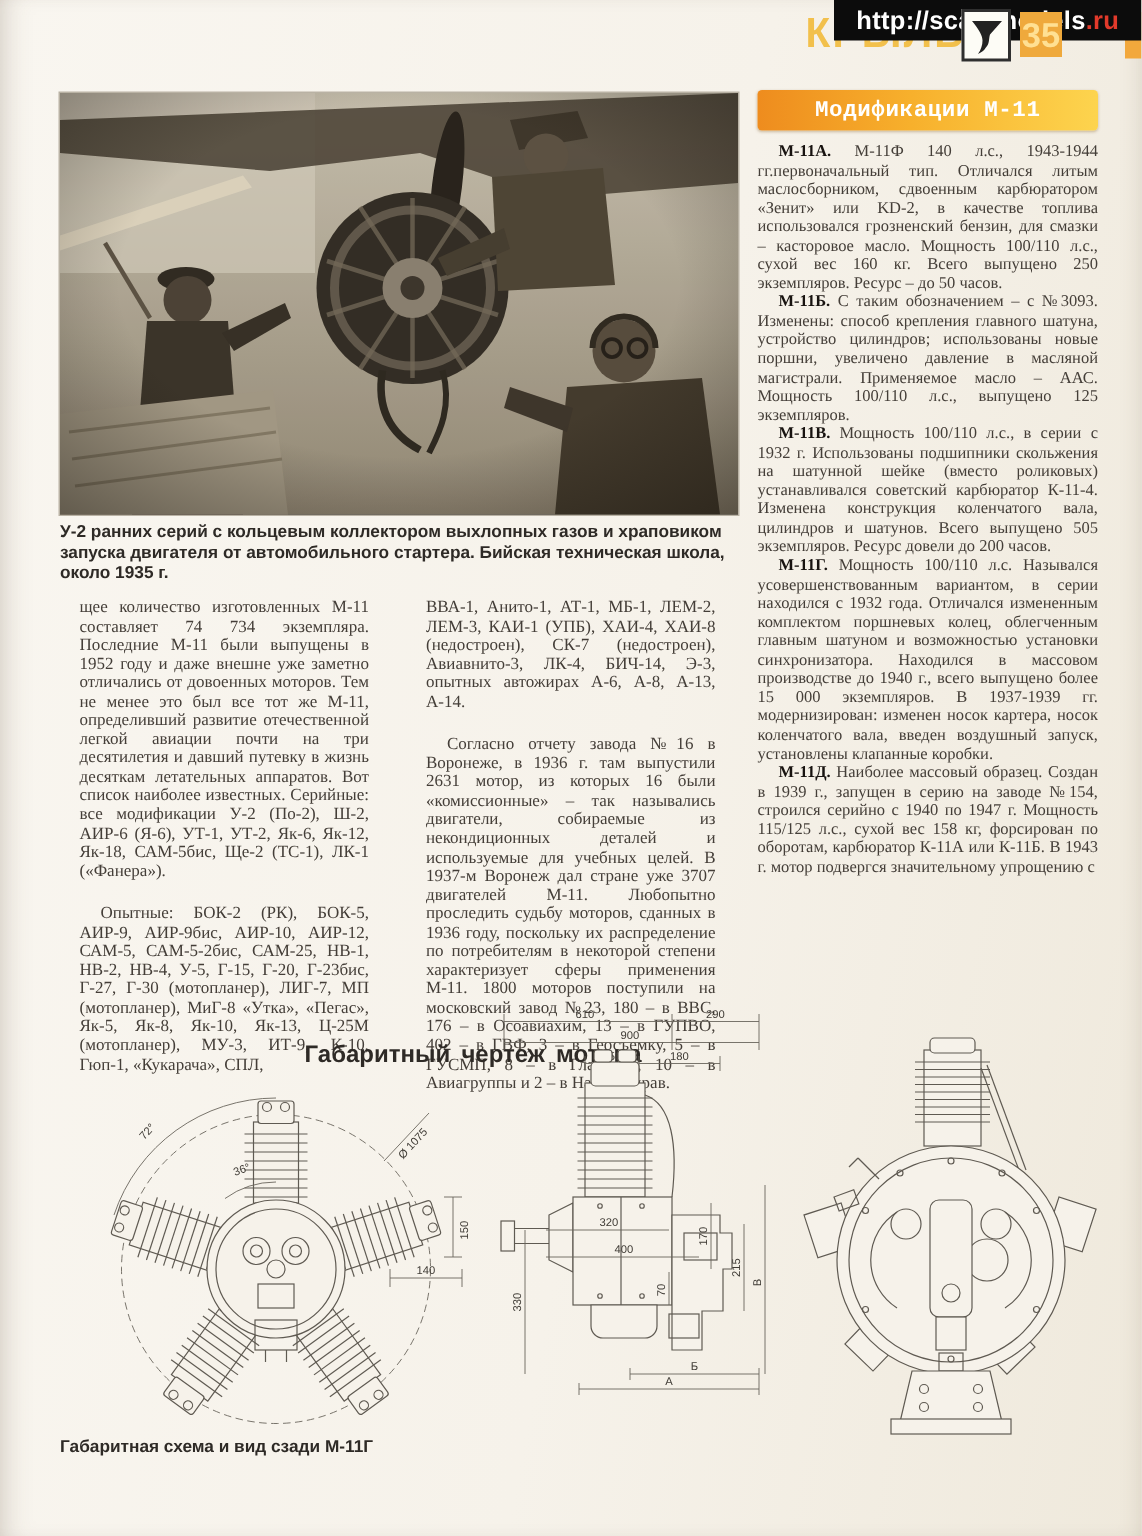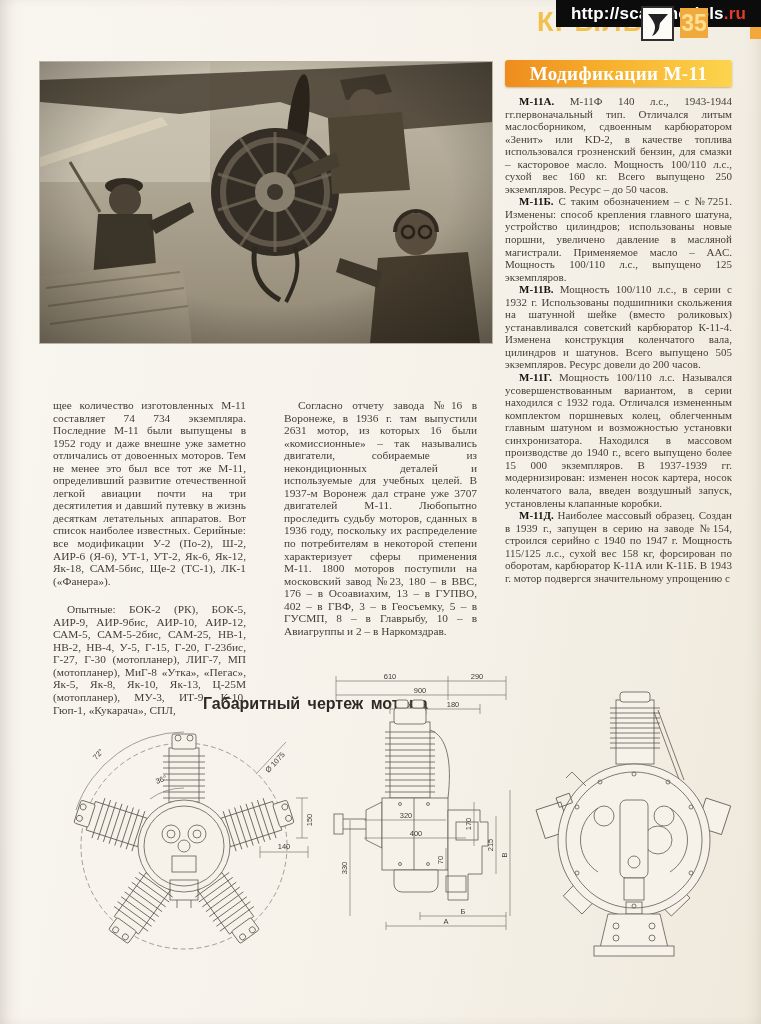--- a/index.html
+++ b/index.html
@@ -48,21 +48,21 @@
   .col p{margin:16px;}
   .col p.indent{text-indent:14px;}
   .col-left{left:37px;}
   .col-mid{left:268px;}
   
   .sidebar{position:absolute;left:505px;top:60px;width:227px;}
   .sidebar-header{
     height:27px;border-radius:3px;
     background:linear-gradient(90deg,#ee8c1e 0%,#f7b02c 45%,#fdd44e 100%);
     display:flex;align-items:center;justify-content:center;
-    font-family:Liberation Serif, serif;font-weight:bold;font-size:19px;color:#fff;
+    font-family:Liberation Mono, monospace;font-weight:bold;font-size:15px;color:#fff;
     letter-spacing:.4px;box-shadow:0 1px 2px rgba(120,80,20,.35);
   }
   .sidebar-text{margin-top:8px;font-size:11px;line-height:12.55px;text-align:justify;color:#443e38;}
   .sidebar-text p{margin:0;text-indent:14px;}
   .sidebar-text b{color:#181310;}
   
   .drawing-heading{
     position:absolute;left:203px;top:695px;
     font-family:"Liberation Sans",sans-serif;font-weight:bold;font-size:16px;color:#2e2a26;
     word-spacing:3px;
@@ -155,34 +155,36 @@
       <g stroke="#847a66" stroke-width="2">
         <line x1="6" y1="226" x2="140" y2="210"></line>
         <line x1="8" y1="244" x2="144" y2="226"></line>
         <line x1="10" y1="262" x2="148" y2="244"></line>
       </g>
       <line x1="420" y1="60" x2="448" y2="180" stroke="#55globals" stroke-width="0"></line>
       <rect width="452" height="281" fill="#6b5a3a" opacity=".08"></rect>
       <rect width="452" height="281" fill="url(#vign)"></rect>
     </svg>
   </div>
+  <div class="photo-caption">У-2 ранних серий с кольцевым коллектором выхлопных газов и храповиком запуска двигателя от автомобильного стартера. Бийская техническая школа, около 1935 г.</div>
 
   <div class="col col-left">
     <p>щее количество изготовленных М-11 составляет 74 734 экземпляра. Последние М-11 были выпущены в 1952 году и даже внешне уже заметно отличались от довоенных моторов. Тем не менее это был все тот же М-11, определивший развитие отечественной легкой авиации почти на три десятилетия и давший путевку в жизнь десяткам летательных аппаратов. Вот список наиболее известных. Серийные: все модификации У-2 (По-2), Ш-2, АИР-6 (Я-6), УТ-1, УТ-2, Як-6, Як-12, Як-18, САМ-5бис, Ще-2 (ТС-1), ЛК-1 («Фанера»).</p>
     <p class="indent">Опытные: БОК-2 (РК), БОК-5, АИР-9, АИР-9бис, АИР-10, АИР-12, САМ-5, САМ-5-2бис, САМ-25, НВ-1, НВ-2, НВ-4, У-5, Г-15, Г-20, Г-23бис, Г-27, Г-30 (мотопланер), ЛИГ-7, МП (мотопланер), МиГ-8 «Утка», «Пегас», Як-5, Як-8, Як-10, Як-13, Ц-25М (мотопланер), МУ-3, ИТ-9, К-10, Гюп-1, «Кукарача», СПЛ,</p>
   </div>
   <div class="col col-mid">
+    <p>ВВА-1, Анито-1, АТ-1, МБ-1, ЛЕМ-2, ЛЕМ-3, КАИ-1 (УПБ), ХАИ-4, ХАИ-8 (недостроен), СК-7 (недостроен), Авиавнито-3, ЛК-4, БИЧ-14, Э-3, опытных автожирах А-6, А-8, А-13, А-14.</p>
     <p class="indent">Согласно отчету завода №16 в Воронеже, в 1936 г. там выпустили 2631 мотор, из которых 16 были «комиссионные» – так назывались двигатели, собираемые из некондиционных деталей и используемые для учебных целей. В 1937-м Воронеж дал стране уже 3707 двигателей М-11. Любопытно проследить судьбу моторов, сданных в 1936 году, поскольку их распределение по потребителям в некоторой степени характеризует сферы применения М-11. 1800 моторов поступили на московский завод №23, 180 – в ВВС, 176 – в Осоавиахим, 13 – в ГУПВО, 402 – в ГВФ, 3 – в Геосъемку, 5 – в ГУСМП, 8 – в Главрыбу, 10 – в Авиагруппы и 2 – в Наркомздрав.</p>
   </div>
 
   <div class="sidebar">
     <div class="sidebar-header">Модификации М-11</div>
     <div class="sidebar-text">
       <p><b>М-11А.</b><span> М-11Ф 140 л.с., 1943-1944 гг.первоначальный тип. Отличался литым маслосборником, сдвоенным карбюратором «Зенит» или KD-2, в качестве топлива использовался грозненский бензин, для смазки – касторовое масло. Мощность 100/110 л.с., сухой вес 160 кг. Всего выпущено 250 экземпляров. Ресурс – до 50 часов.</span></p>
-      <p><b>М-11Б.</b><span> С таким обозначением – с №7251. Изменены: способ крепления главного шатуна, устройство цилиндров; использованы новые поршни, увеличено давление в масляной магистрали. Применяемое масло – ААС. Мощность 100/110 л.с., выпущено 125 экземпляров.</span></p>
+      <p><b>М-11Б.</b><span> С таким обозначением – с №3093. Изменены: способ крепления главного шатуна, устройство цилиндров; использованы новые поршни, увеличено давление в масляной магистрали. Применяемое масло – ААС. Мощность 100/110 л.с., выпущено 125 экземпляров.</span></p>
       <p><b>М-11В.</b><span> Мощность 100/110 л.с., в серии с 1932 г. Использованы подшипники скольжения на шатунной шейке (вместо роликовых) устанавливался советский карбюратор К-11-4. Изменена конструкция коленчатого вала, цилиндров и шатунов. Всего выпущено 505 экземпляров. Ресурс довели до 200 часов.</span></p>
       <p><b>М-11Г.</b><span> Мощность 100/110 л.с. Назывался усовершенствованным вариантом, в серии находился с 1932 года. Отличался измененным комплектом поршневых колец, облегченным главным шатуном и возможностью установки синхронизатора. Находился в массовом производстве до 1940 г., всего выпущено более 15 000 экземпляров. В 1937-1939 гг. модернизирован: изменен носок картера, носок коленчатого вала, введен воздушный запуск, установлены клапанные коробки.</span></p>
       <p><b>М-11Д.</b><span> Наиболее массовый образец. Создан в 1939 г., запущен в серию на заводе №154, строился серийно с 1940 по 1947 г. Мощность 115/125 л.с., сухой вес 158 кг, форсирован по оборотам, карбюратор К-11А или К-11Б. В 1943 г. мотор подвергся значительному упрощению с</span></p>
     </div>
   </div>
 
   <div class="drawing-heading">Габаритный чертеж мотора</div>
 
   <div class="drawing draw-front">
     <svg width="292" height="248" viewBox="0 0 292 248">
@@ -375,14 +377,15 @@
         <circle cx="88" cy="248" r="3"></circle>
           <circle cx="124" cy="248" r="3"></circle>
 
         <rect x="28" y="108" width="14" height="10" transform="rotate(-20 28 108)"></rect>
         <line x1="58" y1="96" x2="44" y2="82"></line>
           <line x1="44" y1="82" x2="38" y2="88"></line>
       </g>
     </svg>
   </div>
 
+  <div class="bottom-caption">Габаритная схема и вид сзади М-11Г</div>
 
 </div>
 
 </body></html>

